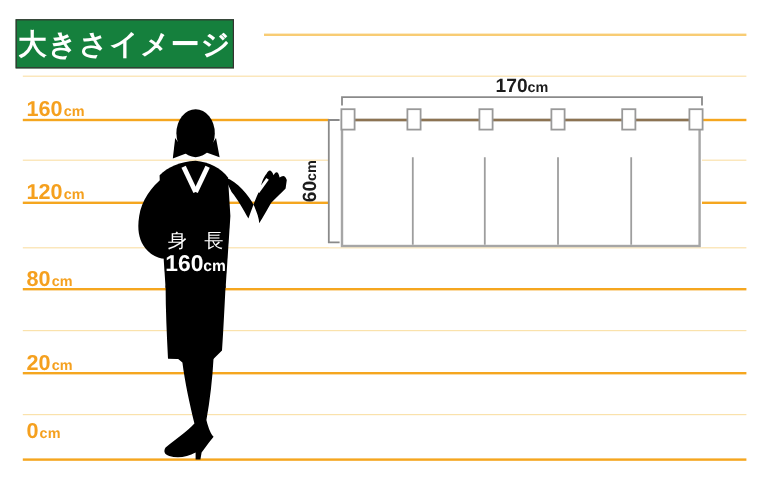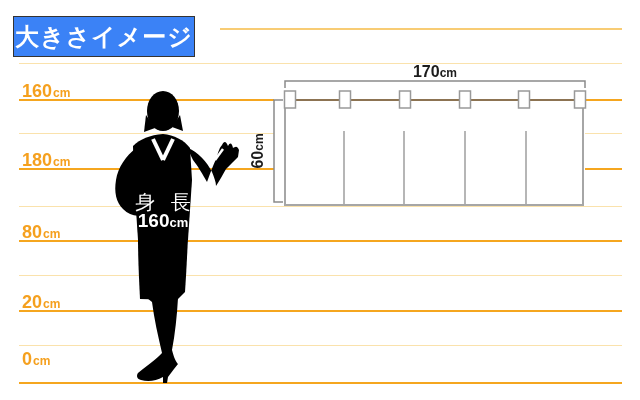--- a/index.html
+++ b/index.html
@@ -3,42 +3,42 @@
 <meta charset="utf-8">
 <style>
   html,body{margin:0;padding:0;background:#fff;}
   #stage{
     position:relative;width:640px;height:400px;overflow:hidden;background:#fff;
     font-family:"Liberation Sans","DejaVu Sans",sans-serif;
   }
   
   .title-box{
     position:absolute;left:13px;top:16px;width:182px;height:41px;
-    background:#3b82f6;border:1px solid #353331;box-sizing:border-box;
+    background:#15803d;border:1px solid #353331;box-sizing:border-box;
     color:#fff;font-size:24px;font-weight:bold;letter-spacing:1px;
     display:flex;align-items:center;justify-content:center;
   }
   
   .hline{position:absolute;left:19px;width:603px;}
   .hline.strong{height:2px;background:#F5A61F;}
   .hline.pale{height:1px;background:#FAE2AC;}
   .hline.mid{left:220px;width:402px;height:2px;background:#F8CC74;}
   .rlabel{
     position:absolute;left:22px;height:18px;color:#F5A01E;font-weight:bold;
     white-space:nowrap;line-height:18px;
   }
   .rlabel .rv{font-size:18px;}
   .rlabel .ru{font-size:12px;margin-left:1px;}
   
   .noren-svg{position:absolute;left:250px;top:58px;width:345px;height:157px;}
   .person-svg{position:absolute;left:110px;top:90px;width:135px;height:296px;}
   .person-caption{
     position:absolute;left:118px;top:193px;width:90px;text-align:center;color:#fff;
   }
-  .person-caption .cap1{font-size:20px;letter-spacing:5px;padding-left:5px;line-height:18px;}
+  .person-caption .cap1{font-size:16px;letter-spacing:5px;padding-left:5px;line-height:18px;}
   .person-caption .cap2{font-weight:600;line-height:20px;white-space:nowrap;}
   .person-caption .cap2 .v{font-size:19px;}
   .person-caption .cap2 .u{font-size:13px;}
   .dim-text{font-family:"Liberation Sans","DejaVu Sans",sans-serif;fill:#1C1C1C;font-weight:bold;}
 </style>
 </head>
 <body>
 
 <div id="stage">
 
@@ -48,21 +48,21 @@
   <div class="hline pale" style="top:133px"></div>
   <div class="hline strong" style="top:168px"></div>
   <div class="hline pale" style="top:206px"></div>
   <div class="hline strong" style="top:240px"></div>
   <div class="hline pale" style="top:275px"></div>
   <div class="hline strong" style="top:310px"></div>
   <div class="hline pale" style="top:345px"></div>
   <div class="hline strong" style="top:382px"></div>
 
   <div class="rlabel" style="top:82px"><span class="rv">160</span><span class="ru">cm</span></div>
-  <div class="rlabel" style="top:151px"><span class="rv">180</span><span class="ru">cm</span></div>
+  <div class="rlabel" style="top:151px"><span class="rv">120</span><span class="ru">cm</span></div>
   <div class="rlabel" style="top:223px"><span class="rv">80</span><span class="ru">cm</span></div>
   <div class="rlabel" style="top:293px"><span class="rv">20</span><span class="ru">cm</span></div>
   <div class="rlabel" style="top:350px"><span class="rv">0</span><span class="ru">cm</span></div>
 
   <svg class="noren-svg" viewBox="0 0 345 157">
 
     <rect x="24" y="7" width="311" height="141" fill="#ffffff"></rect>
 
     <path d="M35,30 L35,23 L335,23 L335,30" fill="none" stroke="#8A8A8A" stroke-width="1.5"></path>
     <text x="185" y="19" text-anchor="middle" class="dim-text"><tspan font-size="16">170</tspan><tspan font-size="12">cm</tspan></text>

